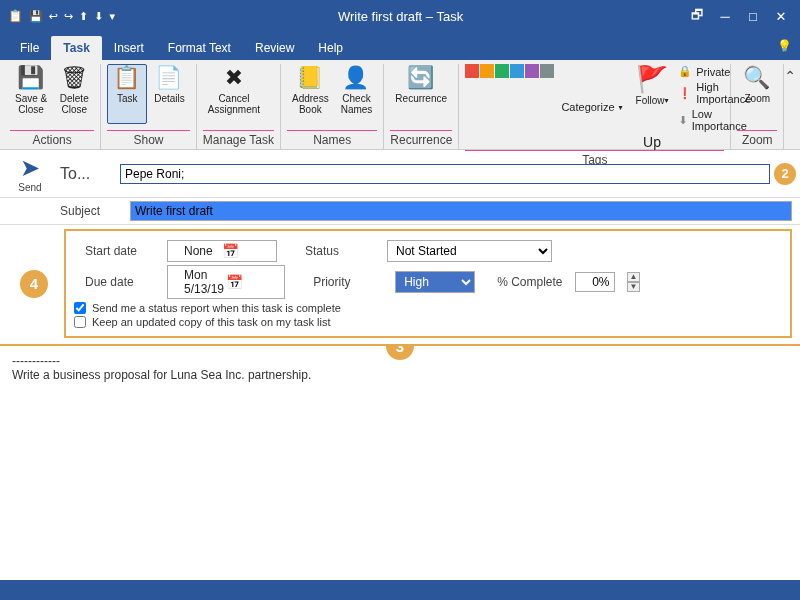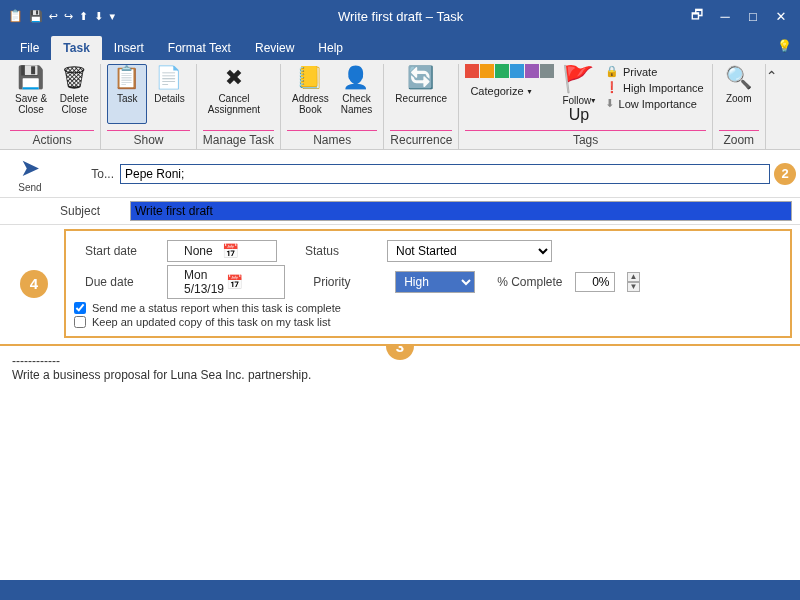--- a/index.html
+++ b/index.html
@@ -154,21 +154,21 @@
     }
     .send-btn {
       display: flex;
       flex-direction: column;
       align-items: center;
       cursor: pointer;
       font-size: 10px;
       color: #444;
     }
     .send-icon { font-size: 24px; color: #2b579a; }
-    .to-label { width: 60px; text-align: right; padding-right: 6px; font-size: 12px; color: #444; }
+    .to-label { width: 60px; text-align: left; padding-right: 6px; font-size: 16px; color: #444; }
     .to-input {
       flex: 1;
       border: 1px solid #2b579a;
       padding: 2px 4px;
       font-size: 12px;
       outline: none;
       border-radius: 0;
     }
     .step-badge {
       width: 22px; height: 22px;
@@ -189,21 +189,21 @@
     .field-label {
       width: 70px;
       font-size: 12px;
       color: #444;
       text-align: left;
     }
     .field-input-wide {
       border: 1px solid #aaa;
       padding: 2px 4px;
       font-size: 12px;
-      background: #1d4ed8;
+      background: #3b82f6;
       flex: 1;
     }
     .date-input {
       display: flex;
       align-items: center;
       border: 1px solid #aaa;
       background: white;
       padding: 2px 16px;
       font-size: 12px;
       min-width: 110px;
@@ -399,21 +399,21 @@
         <span class="ribbon-icon">🔄</span>
         <span>Recurrence</span>
       </button>
     </div>
     <div class="ribbon-group-label">Recurrence</div>
   </div>
 
   <div class="ribbon-group" style="min-width:180px;">
     <div class="ribbon-group-buttons" style="align-items:stretch; gap:4px;">
 
-      <div style="display:flex; flex-direction:column; gap:2px; margin-right:4px;">
+      <div style="display:flex; flex-direction:row; gap:2px; margin-right:4px;justify-content:center;">
 
         <div style="display:flex; gap:1px; margin-bottom:2px; cursor:pointer;">
           <div style="width:14px;height:14px;background:#e74c3c;"></div>
           <div style="width:14px;height:14px;background:#f39c12;"></div>
           <div style="width:14px;height:14px;background:#27ae60;"></div>
           <div style="width:14px;height:14px;background:#3498db;"></div>
           <div style="width:14px;height:14px;background:#9b59b6;"></div>
           <div style="width:14px;height:14px;background:#7f8c8d;"></div>
         </div>
         <button class="ribbon-btn-small" style="font-size:11px;">
@@ -421,21 +421,21 @@
           <span class="dropdown-arrow">▾</span>
         </button>
       </div>
 
       <div style="display:flex; flex-direction:column; align-items:center; margin-right:4px; cursor:pointer;">
         <span style="font-size:26px;">🚩</span>
         <div style="display:flex; align-items:center; font-size:10px;">
           <span>Follow</span>
           <span class="dropdown-arrow">▾</span>
         </div>
-        <span style="font-size:16px;">Up</span>
+        <span style="font-size:14px;margin-top:28px;">Up</span>
       </div>
 
       <div class="tags-col">
         <div class="tag-item">
           <span>🔒</span>
           <span>Private</span>
         </div>
         <div class="tag-item">
           <span style="color:#c00;">❗</span>
           <span>High Importance</span>

